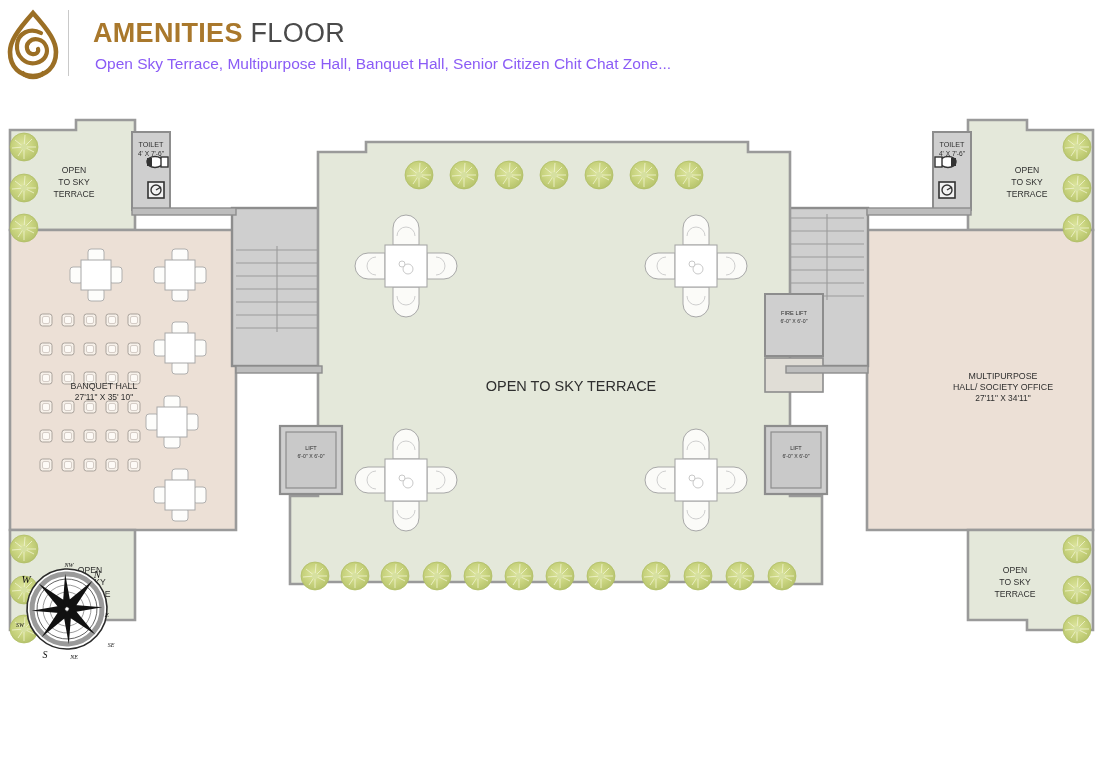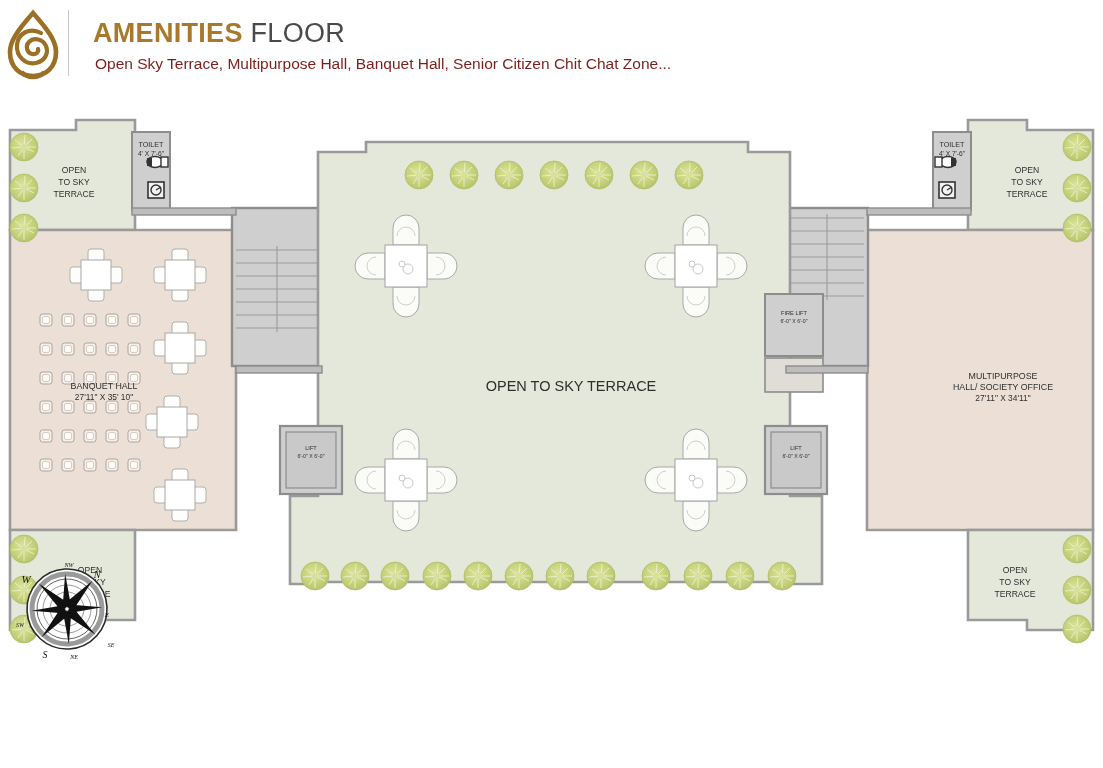--- a/index.html
+++ b/index.html
@@ -7,21 +7,21 @@
        font-family:"Liberation Sans","DejaVu Sans",sans-serif;color:#3a3a3a;}
   #root{position:relative;width:1103px;height:656px;}
 
   
   .header{position:absolute;left:0;top:0;width:1103px;height:100px;}
   .logo-wrap{position:absolute;left:4px;top:8px;width:58px;height:76px;}
   .hdr-divider{position:absolute;left:68px;top:10px;width:1px;height:66px;background:#c9c9c9;}
   .hdr-title{position:absolute;left:93px;top:16px;font-size:27px;letter-spacing:.3px;line-height:34px;white-space:nowrap;}
   .hdr-title .t1{color:#a9782c;font-weight:bold;}
   .hdr-title .t2{color:#4a4a4a;font-weight:normal;}
-  .hdr-sub{position:absolute;left:95px;top:55px;font-size:15.5px;color:#7f1d1d;white-space:nowrap;}
+  .hdr-sub{position:absolute;left:95px;top:55px;font-size:15.5px;color:#8b5cf6;white-space:nowrap;}
 
   
   .plan{position:absolute;left:0;top:100px;width:1103px;height:668px;}
   .plan svg{display:block;}
 
   .compass{position:absolute;left:12px;top:555px;width:110px;height:108px;}
 </style>
 </head>
 <body>
 

